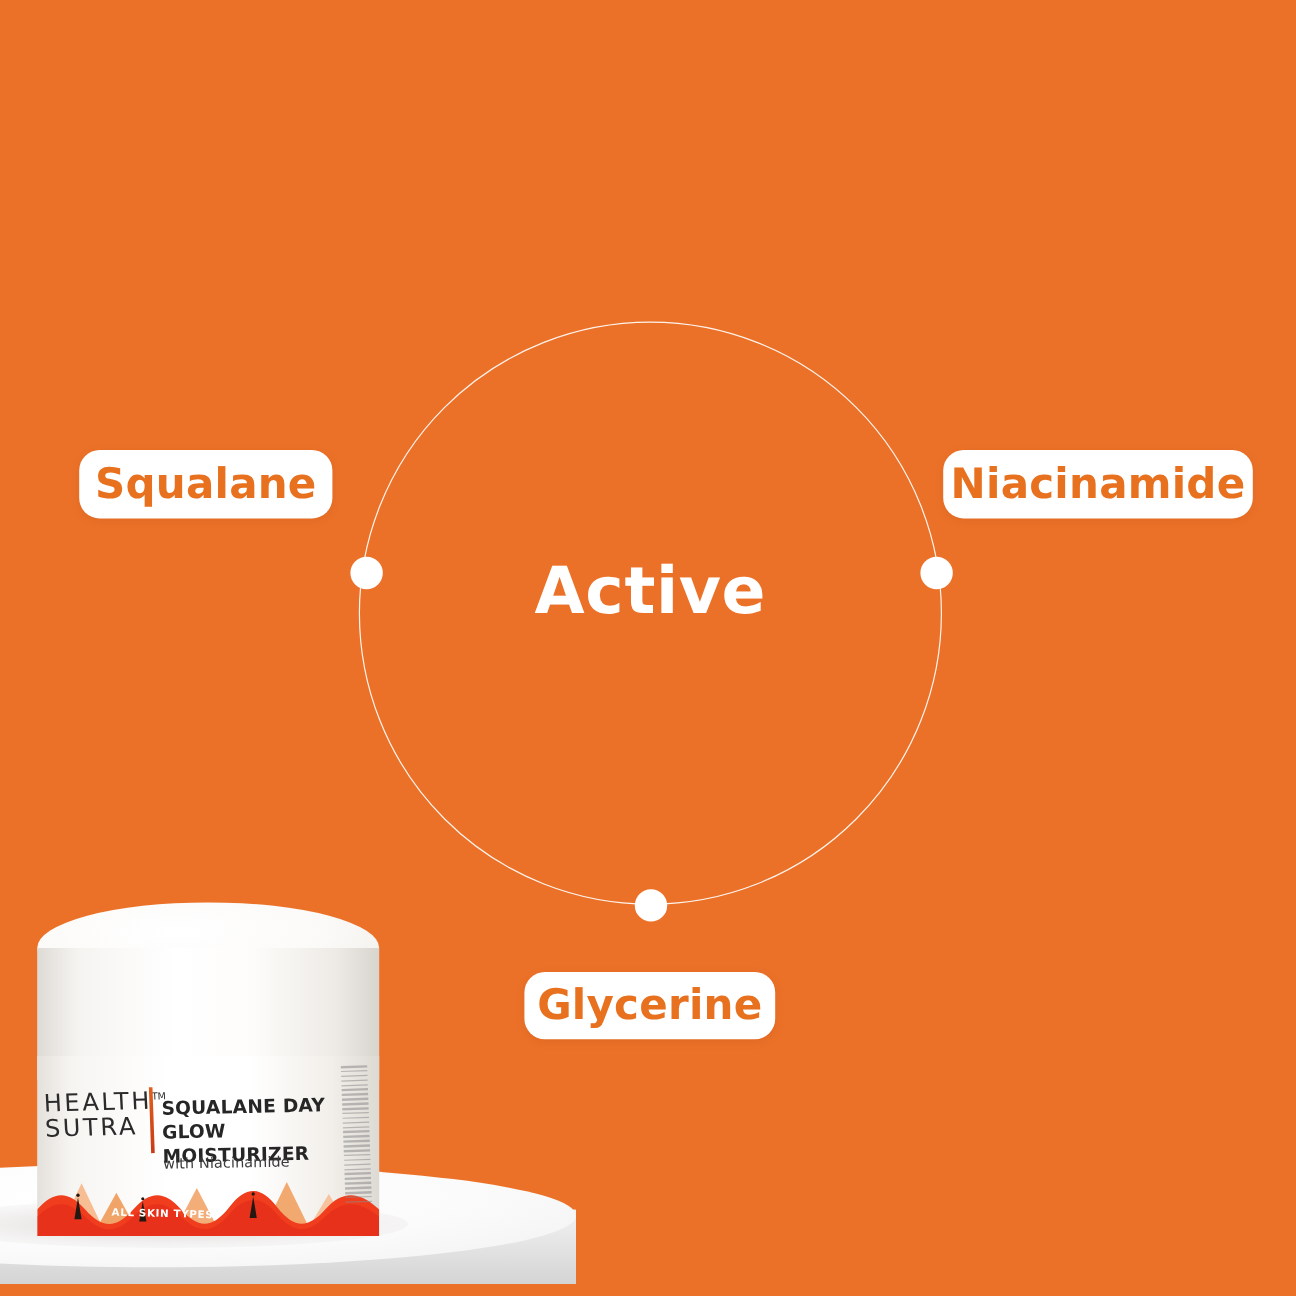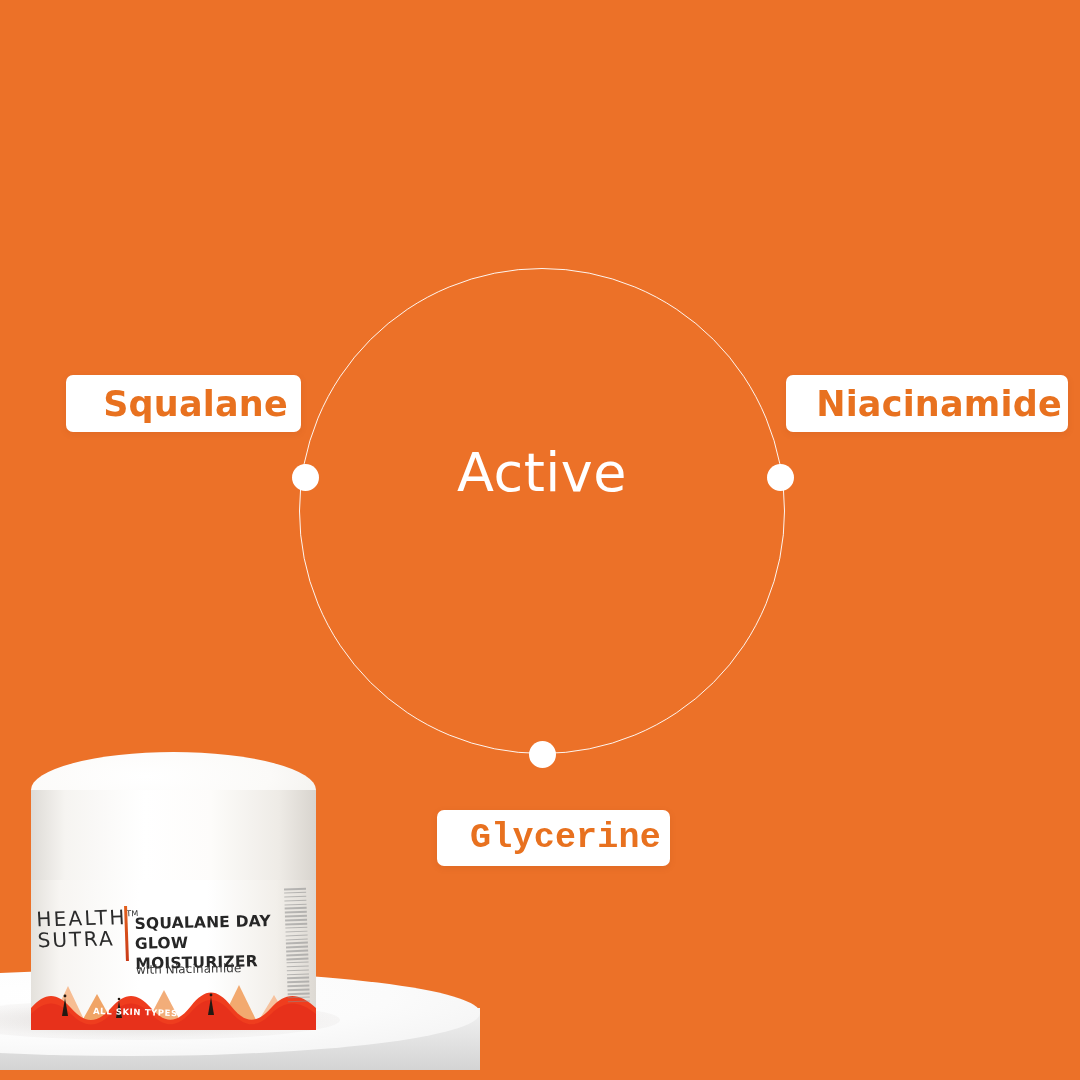--- a/index.html
+++ b/index.html
@@ -23,27 +23,27 @@
     top: 268px;
     width: 486px;
     height: 486px;
     border: 1.6px solid rgba(255,255,255,0.92);
     border-radius: 50%;
     box-sizing: border-box;
   }
   .ring-center-text {
     position: absolute;
     left: 299px;
-    top: 444px;
+    top: 464px;
     width: 486px;
     text-align: center;
     color: #ffffff;
     font-family: "DejaVu Sans", sans-serif;
     font-size: 54px;
-    font-weight: 400;
+    font-weight: 700;
     line-height: 1.07;
     letter-spacing: 0.5px;
   }
   .ring-center-text .l2 { display: block; }
 
   
   .node-dot {
     position: absolute;
     width: 27px;
     height: 27px;
@@ -51,36 +51,35 @@
     background: #ffffff;
   }
   .dot-left   { left: 292px;  top: 464px; }
   .dot-right  { left: 767px;  top: 464px; }
   .dot-bottom { left: 529px;  top: 741px; }
 
   
   .pill {
     position: absolute;
     background: #ffffff;
-    border-radius: 7px;
+    border-radius: 17px;
     display: flex;
     align-items: center;
     justify-content: center;
     color: #E8711F;
     font-family: "DejaVu Sans", sans-serif;
     font-size: 35px;
     font-weight: 700;
     letter-spacing: 0.2px;
     box-shadow: 0 2px 7px rgba(120,50,10,0.10);
     white-space: nowrap;
-    padding-left: 24px;
   }
   .pill-squalane    { left: 66px;  top: 375px; width: 211px; height: 57px; }
   .pill-niacinamide { left: 786px; top: 375px; width: 258px; height: 57px; }
-  .pill-glycerine   { left: 437px; top: 810px; width: 209px; height: 56px; font-family: Liberation Mono, monospace; }
+  .pill-glycerine   { left: 437px; top: 810px; width: 209px; height: 56px; }
 
   
   .pedestal-side {
     position: absolute;
     left: -220px; top: 1008px;
     width: 700px; height: 62px;
     background: linear-gradient(180deg, #f3f3f3 0%, #e2e2e2 55%, #d4d4d4 100%);
     border-bottom-left-radius: 340px/60px;
     border-bottom-right-radius: 340px/60px;
   }

